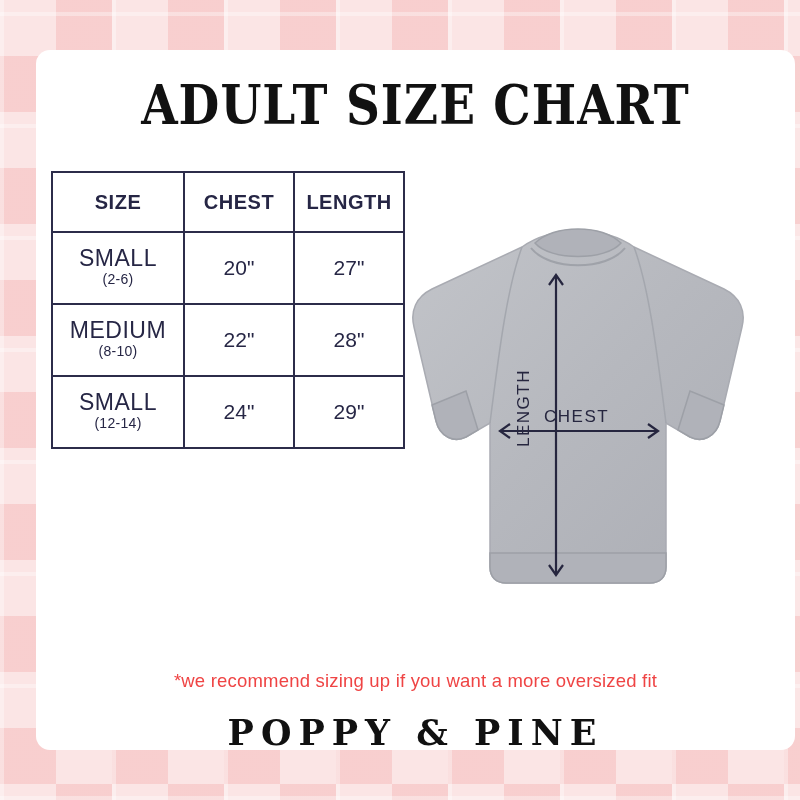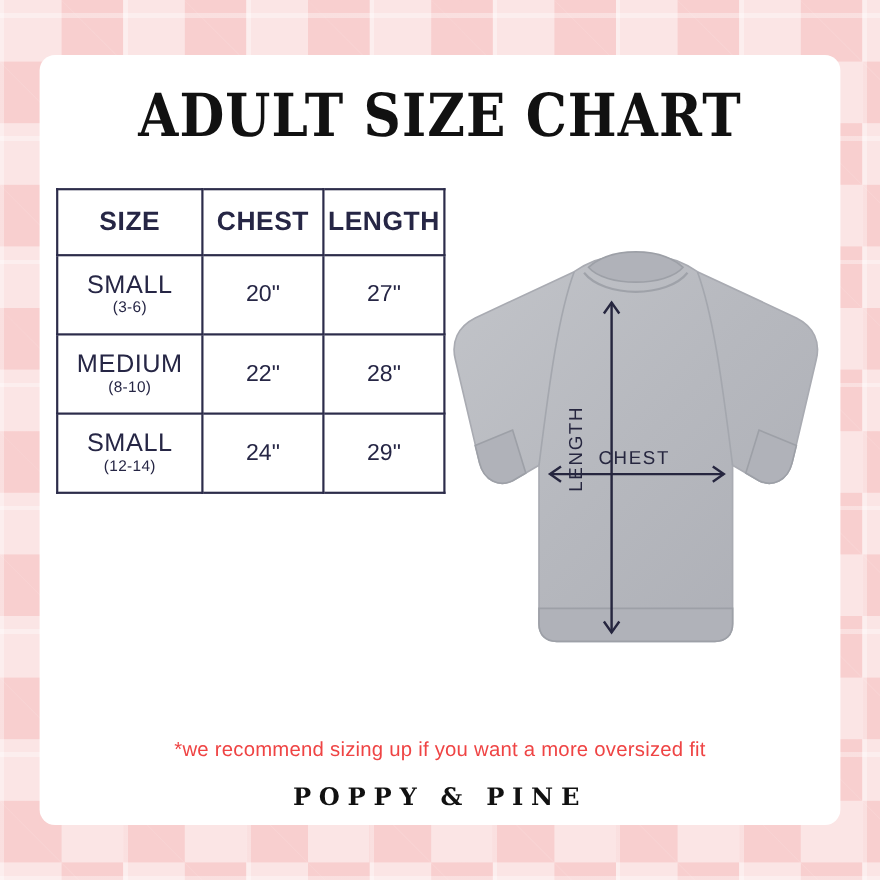--- a/index.html
+++ b/index.html
@@ -40,20 +40,21 @@
   
   #card {
     position: absolute;
     left: 36px;
     top: 50px;
     width: 728px;
     height: 700px;
     background: #ffffff;
     border-radius: 14px;
     box-shadow: 0 0 0 0 rgba(0,0,0,0);
+    padding-left: 31px;
   }
 
   
   .title {
     position: absolute;
     top: 28px;
     left: 0;
     width: 100%;
     text-align: center;
     font-family: "DejaVu Serif", serif;
@@ -76,21 +77,21 @@
   .size-table td, .size-table th {
     border: 2px solid #2c2c4a;
     height: 68px;
     text-align: center;
     vertical-align: middle;
     color: #262645;
     font-family: "Liberation Sans", sans-serif;
   }
   .size-table th {
     height: 56px;
-    font-size: 24px;
+    font-size: 20px;
     font-weight: bold;
     letter-spacing: 0.5px;
   }
   .col-size   { width: 128px; }
   .col-chest  { width: 106px; }
   .col-length { width: 106px; }
 
   .cell-size-name {
     font-size: 23px;
     line-height: 1.05;
@@ -117,21 +118,21 @@
     letter-spacing: 0.2px;
   }
   .brand {
     position: absolute;
     left: 0;
     top: 662px;
     width: 100%;
     text-align: center;
     font-family: "DejaVu Serif", serif;
     font-weight: bold;
-    font-size: 22px;
+    font-size: 35px;
     letter-spacing: 7px;
     color: #111111;
   }
 
   
   .shirt-wrap {
     position: absolute;
     left: 368px;
     top: 165px;
     width: 348px;
@@ -172,21 +173,21 @@
         <tr>
           <th class="col-size">SIZE</th>
           <th class="col-chest">CHEST</th>
           <th class="col-length">LENGTH</th>
         </tr>
       </thead>
       <tbody>
         <tr>
           <td>
             <div class="cell-size-name">SMALL</div>
-            <div class="cell-size-sub">(3-6)</div>
+            <div class="cell-size-sub">(2-6)</div>
           </td>
           <td class="cell-measure">20"</td>
           <td class="cell-measure">27"</td>
         </tr>
         <tr>
           <td>
             <div class="cell-size-name">MEDIUM</div>
             <div class="cell-size-sub">(8-10)</div>
           </td>
           <td class="cell-measure">22"</td>

